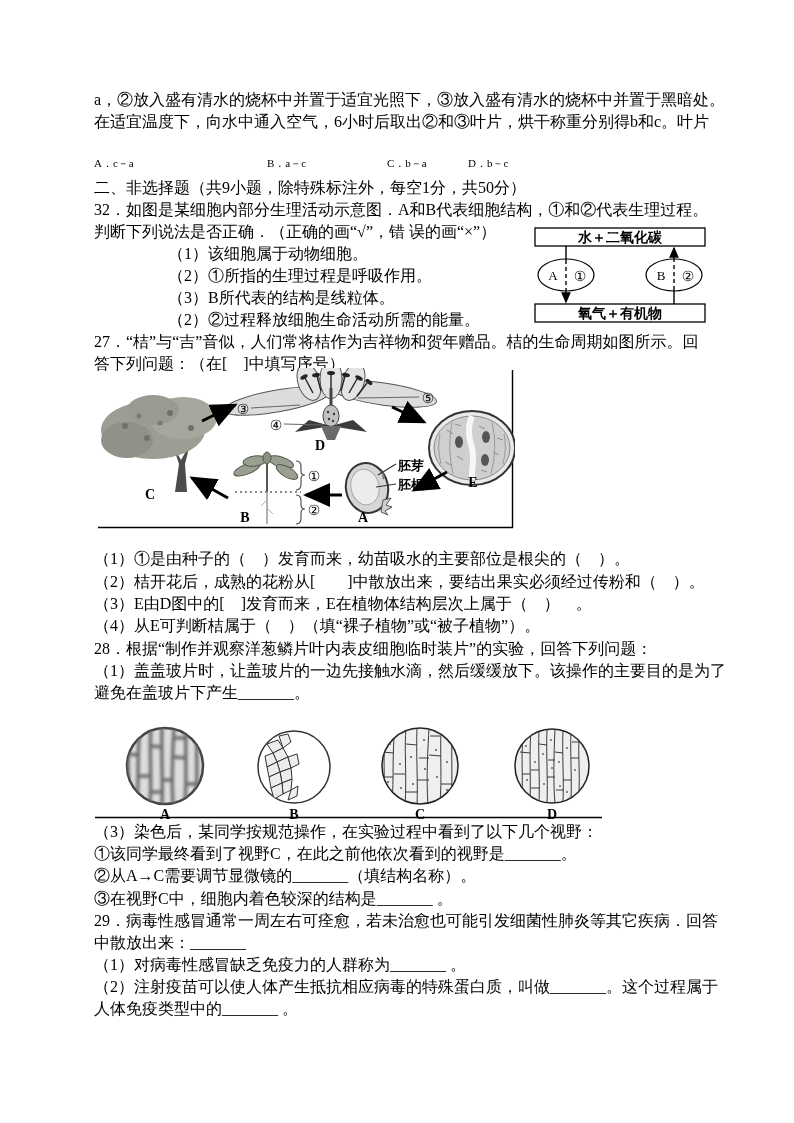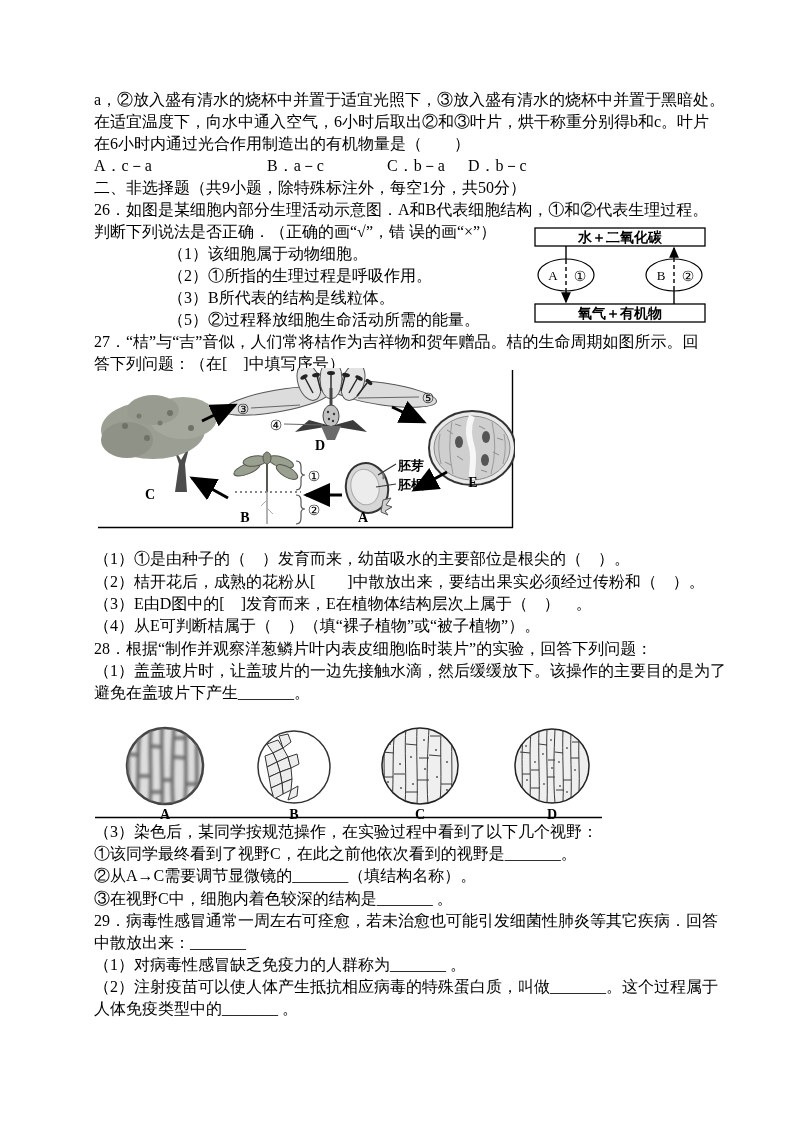--- a/index.html
+++ b/index.html
@@ -1,45 +1,44 @@
 <!DOCTYPE html>
 <html><head>
 <meta charset="utf-8">
 <style>
   html,body{margin:0;padding:0;background:#fff;}
   .page{position:relative;width:794px;height:1123px;background:#ffffff;overflow:hidden;
         font-family:"Liberation Serif","DejaVu Serif",serif;color:#000;}
   .ln{position:absolute;left:94px;font-size:16px;line-height:20px;white-space:pre;text-align:right;}
   .indent{left:168px;}
-  .opt{position:absolute;top:156px;font-size:16px;white-space:pre;}
+  .opt{position:absolute;top:156px;font-size:11px;white-space:pre;}
   .opt1{left:94px}.opt2{left:267px}.opt3{left:387px}.opt4{left:468px}
   svg text{font-family:"Liberation Serif","DejaVu Serif",serif;fill:#000;}
   .figsvg{position:absolute;}
 </style>
 </head>
 <body>
 
 <div class="page">
 
   <div class="ln" style="top:90px">a，②放入盛有清水的烧杯中并置于适宜光照下，③放入盛有清水的烧杯中并置于黑暗处。</div>
   <div class="ln" style="top:112px">在适宜温度下，向水中通入空气，6小时后取出②和③叶片，烘干称重分别得b和c。叶片</div>
-  <div class="ln" style="top:134px">在6小时内通过光合作用制造出的有机物量是（　　）</div>
   <span class="opt opt1">A．c－a</span>
   <span class="opt opt2">B．a－c</span>
   <span class="opt opt3">C．b－a</span>
   <span class="opt opt4">D．b－c</span>
 
   <div class="ln" style="top:178px">二、非选择题（共9小题，除特殊标注外，每空1分，共50分）</div>
 
-  <div class="ln" style="top:200px">26．如图是某细胞内部分生理活动示意图．A和B代表细胞结构，①和②代表生理过程。</div>
+  <div class="ln" style="top:200px">32．如图是某细胞内部分生理活动示意图．A和B代表细胞结构，①和②代表生理过程。</div>
   <div class="ln" style="top:222px">判断下列说法是否正确．（正确的画“√”，错 误的画“×”）</div>
   <div class="ln indent" style="top:244px">（1）该细胞属于动物细胞。</div>
   <div class="ln indent" style="top:266px">（2）①所指的生理过程是呼吸作用。</div>
   <div class="ln indent" style="top:288px">（3）B所代表的结构是线粒体。</div>
-  <div class="ln indent" style="top:310px">（5）②过程释放细胞生命活动所需的能量。</div>
+  <div class="ln indent" style="top:310px">（2）②过程释放细胞生命活动所需的能量。</div>
 
   <svg class="figsvg" style="left:528px;top:224px" width="184" height="104" viewBox="0 0 184 104">
     <defs>
       <marker id="ah" markerWidth="9" markerHeight="8" refX="7" refY="3.5" orient="auto">
         <polygon points="0,0 8,3.5 0,7" fill="#000"></polygon>
       </marker>
     </defs>
     <rect x="7" y="4" width="170" height="18" fill="none" stroke="#000" stroke-width="1.3"></rect>
     <rect x="7" y="80" width="170" height="18" fill="none" stroke="#000" stroke-width="1.3"></rect>
     <text x="92" y="18" font-size="14" text-anchor="middle" font-weight="bold">水＋二氧化碳</text>

